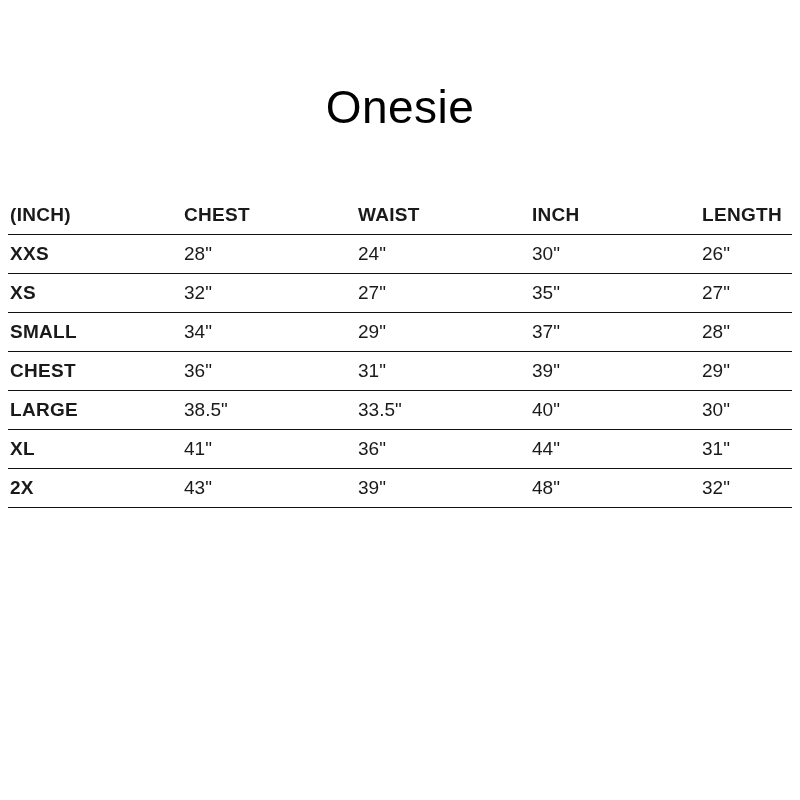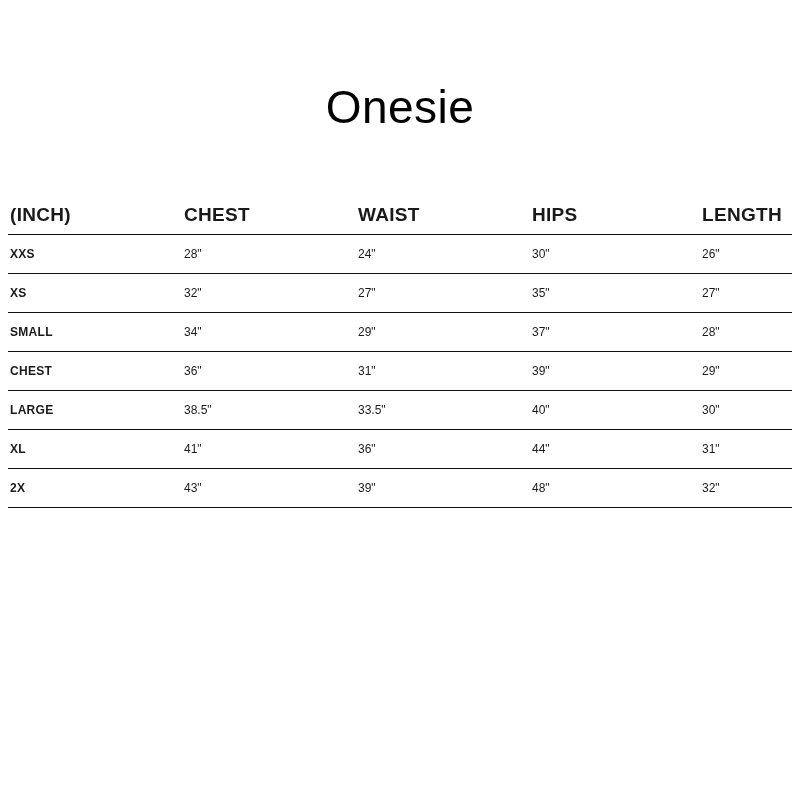--- a/index.html
+++ b/index.html
@@ -53,21 +53,21 @@
   table.size-chart col.c3 { width: 170px; }
   table.size-chart col.c4 { width: 92px; }
 
   table.size-chart th,
   table.size-chart td {
     border-bottom: 1.5px solid #111111;
     height: 38px;
     padding: 0 0 0 2px;
     text-align: left;
     vertical-align: middle;
-    font-size: 12px;
+    font-size: 19px;
     line-height: 38px;
     white-space: nowrap;
   }
 
   table.size-chart thead th {
     font-weight: bold;
     font-size: 19px;
     letter-spacing: 0.3px;
   }
 
@@ -99,21 +99,21 @@
           <col class="c1">
           <col class="c2">
           <col class="c3">
           <col class="c4">
       </colgroup>
       <thead>
         <tr>
           <th>(INCH)</th>
           <th>CHEST</th>
           <th>WAIST</th>
-          <th>HIPS</th>
+          <th>INCH</th>
           <th>LENGTH</th>
         </tr>
       </thead>
       <tbody>
         <tr>
           <th>XXS</th>
           <td>28"</td>
           <td>24"</td>
           <td>30"</td>
           <td>26"</td>

